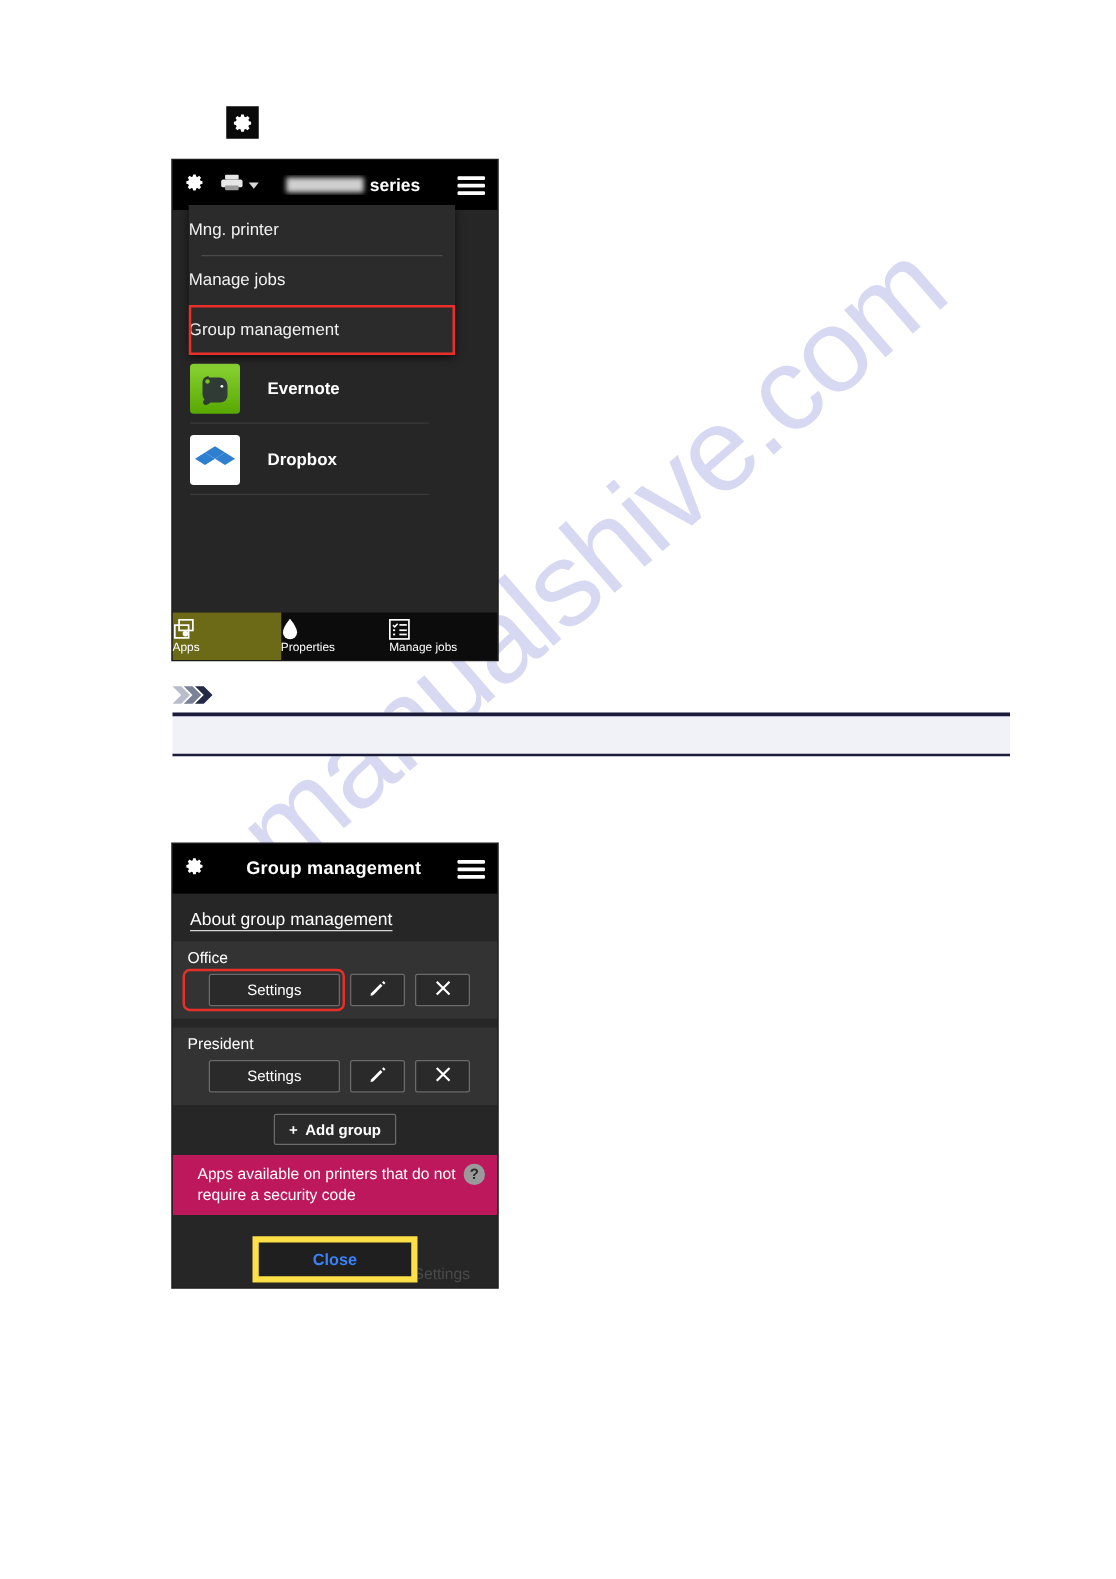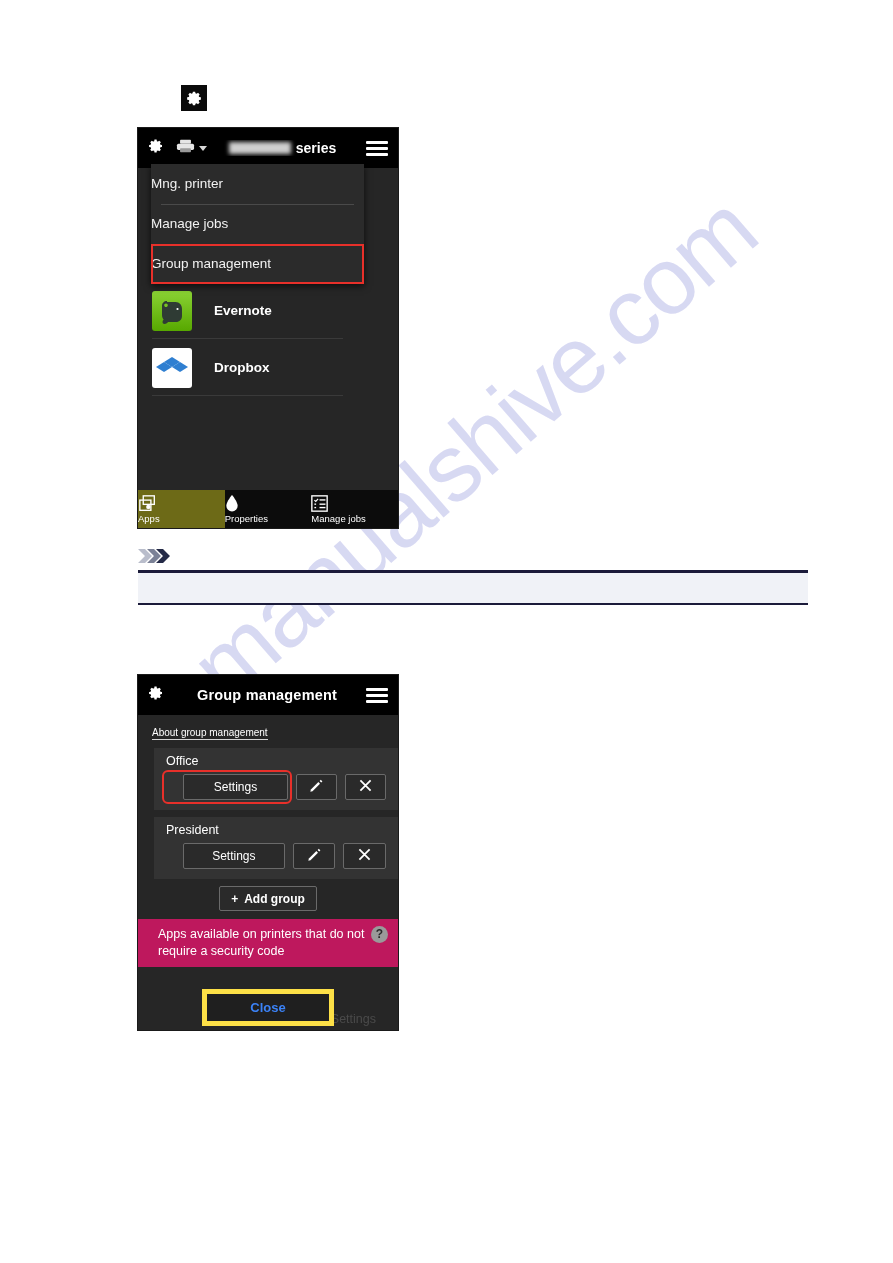--- a/index.html
+++ b/index.html
@@ -250,28 +250,28 @@
     position: absolute;
     left: 0; top: 40px;
     width: 260px;
     height: 315px;
     background: #262626;
     overflow: hidden;
   }
   #about-link {
     padding: 12px 14px 10px 14px;
     color: #ffffff;
-    font-size: 10px;
+    font-size: 14px;
     cursor: pointer;
   }
   #about-link span { border-bottom: 1px solid #d5d5d5; padding-bottom: 1px; }
 
   .group-card {
     background: #333333;
-    margin: 0 0 7px 16px;
+    margin: 0 0 7px 0;
     padding: 6px 12px 10px 12px;
     box-sizing: border-box;
   }
   .group-name {
     color: #ffffff;
     font-size: 12.5px;
     margin-bottom: 6px;
   }
   .group-actions { display: flex; align-items: center; gap: 8px; }
   .btn {

